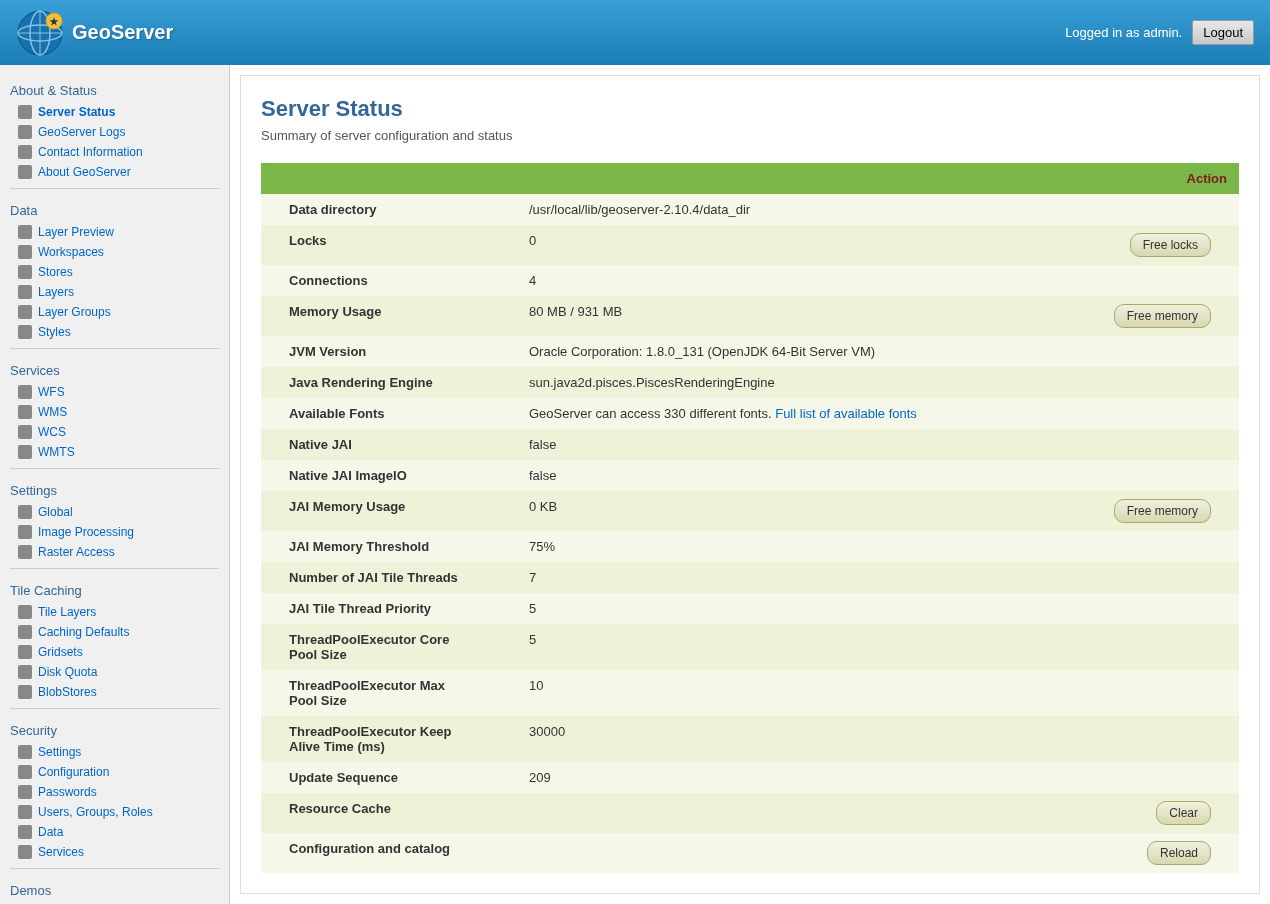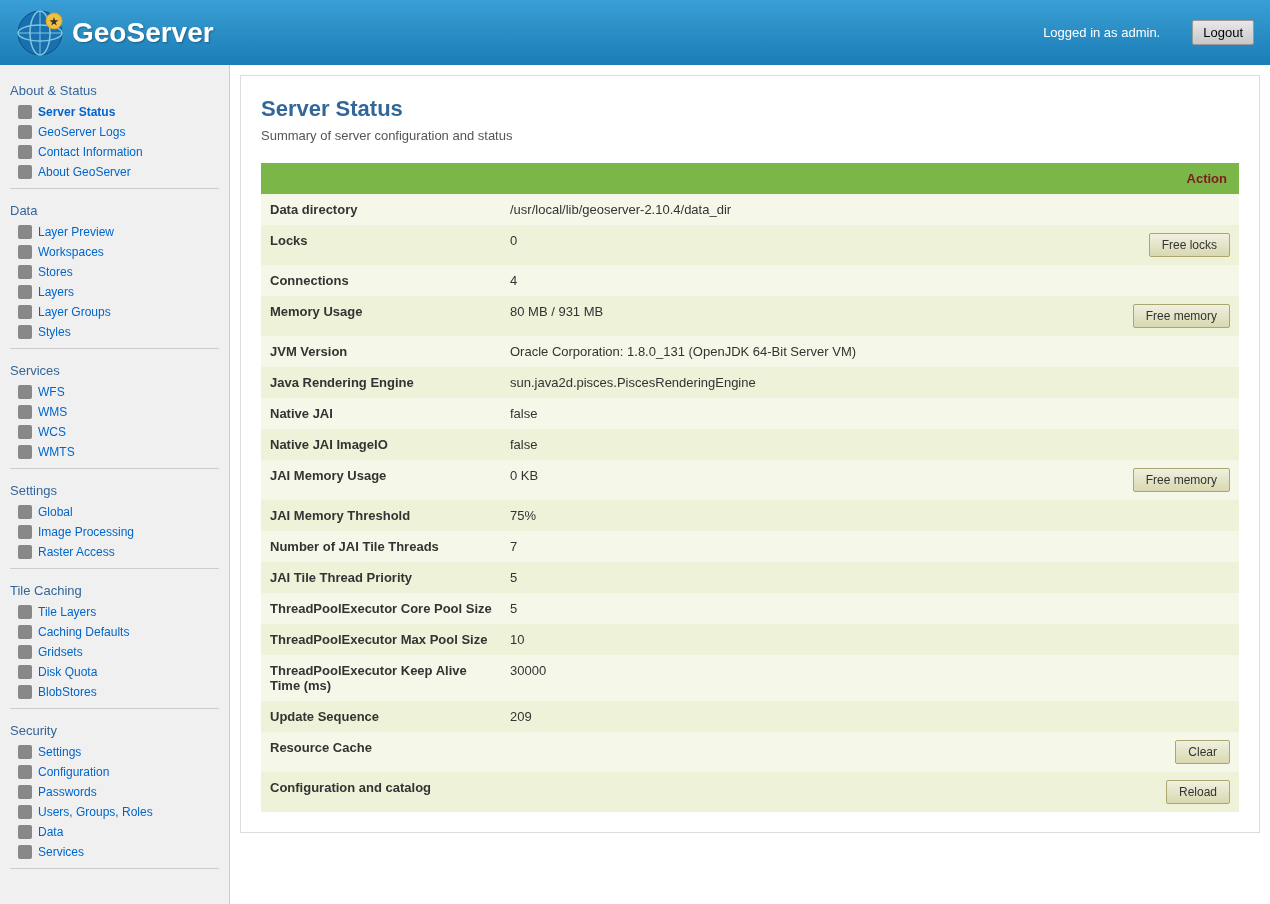--- a/index.html
+++ b/index.html
@@ -17,21 +17,21 @@
     #logo-area {
       display: flex;
       align-items: center;
       gap: 8px;
     }
     #logo-globe {
       width: 48px;
       height: 48px;
     }
     #logo-text {
-      font-size: 28px;
+      font-size: 20px;
       font-weight: bold;
       color: white;
       text-shadow: 1px 1px 2px rgba(0,0,0,0.3);
     }
     #header-right {
       display: flex;
       align-items: center;
       gap: 10px;
       color: white;
       font-size: 13px;
@@ -39,21 +39,20 @@
     #logout-btn {
       background: linear-gradient(to bottom, #e8e8e8, #c8c8c8);
       border: 1px solid #999;
       padding: 4px 10px;
       cursor: pointer;
       font-size: 13px;
       display: flex;
       align-items: center;
       gap: 4px;
       border-radius: 2px;
-      margin-left: 22px;
     }
 
     
     #layout {
       display: flex;
       min-height: calc(100vh - 65px);
     }
 
     
     #sidebar {
@@ -129,21 +128,21 @@
       font-size: 13px;
     }
     #status-table thead th:first-child { text-align: left; }
     #status-table tbody tr:nth-child(odd) td {
       background: #f5f8e8;
     }
     #status-table tbody tr:nth-child(even) td {
       background: #eef2d8;
     }
     #status-table td {
-      padding: 8px 9px;
+      padding: 8px 28px;
       font-size: 13px;
       vertical-align: top;
     }
     .row-label {
       font-weight: bold;
       color: #333;
       width: 240px;
     }
     .row-value {
       color: #333;
@@ -152,21 +151,21 @@
     .row-action {
       width: 160px;
       text-align: right;
     }
     .action-btn {
       background: linear-gradient(to bottom, #f0f0e0, #d8d8b0);
       border: 1px solid #aaa870;
       padding: 4px 12px;
       cursor: pointer;
       font-size: 12px;
-      border-radius: 2px;
+      border-radius: 10px;
       color: #333;
     }
     .link-blue { color: #0066cc; text-decoration: none; }
   </style>
 </head>
 <body>
 
 <div id="header">
   <div id="logo-area">
     <svg id="logo-globe" viewBox="0 0 48 48" xmlns="http://www.w3.org/2000/svg">
@@ -306,20 +305,21 @@
       </div>
       <div class="sidebar-item">
         <span class="icon-sq" style="background: rgb(136, 136, 136); border-radius: 2px;"></span>
         <span>Data</span>
       </div>
       <div class="sidebar-item">
         <span class="icon-sq" style="background: rgb(136, 136, 136); border-radius: 2px;"></span>
         <span>Services</span>
       </div>
       <hr class="sidebar-divider">
+      <div class="sidebar-section-title">Demos</div>
     </div>
 
   <div id="main">
     <div id="content-area">
       <div id="page-title">Server Status</div>
       <div id="page-subtitle">Summary of server configuration and status</div>
 
       <table id="status-table">
         <thead>
           <tr>
@@ -352,20 +352,25 @@
               <td class="row-label">JVM Version</td>
               <td class="row-value">Oracle Corporation: 1.8.0_131 (OpenJDK 64-Bit Server VM)</td>
               <td class="row-action"></td>
             </tr>
             <tr>
               <td class="row-label">Java Rendering Engine</td>
               <td class="row-value">sun.java2d.pisces.PiscesRenderingEngine</td>
               <td class="row-action"></td>
             </tr>
             <tr>
+              <td class="row-label">Available Fonts</td>
+              <td class="row-value">GeoServer can access 330 different fonts. <a href="#" class="link-blue">Full list of available fonts</a></td>
+              <td class="row-action"></td>
+            </tr>
+            <tr>
               <td class="row-label">Native JAI</td>
               <td class="row-value">false</td>
               <td class="row-action"></td>
             </tr>
             <tr>
               <td class="row-label">Native JAI ImageIO</td>
               <td class="row-value">false</td>
               <td class="row-action"></td>
             </tr>
             <tr>

